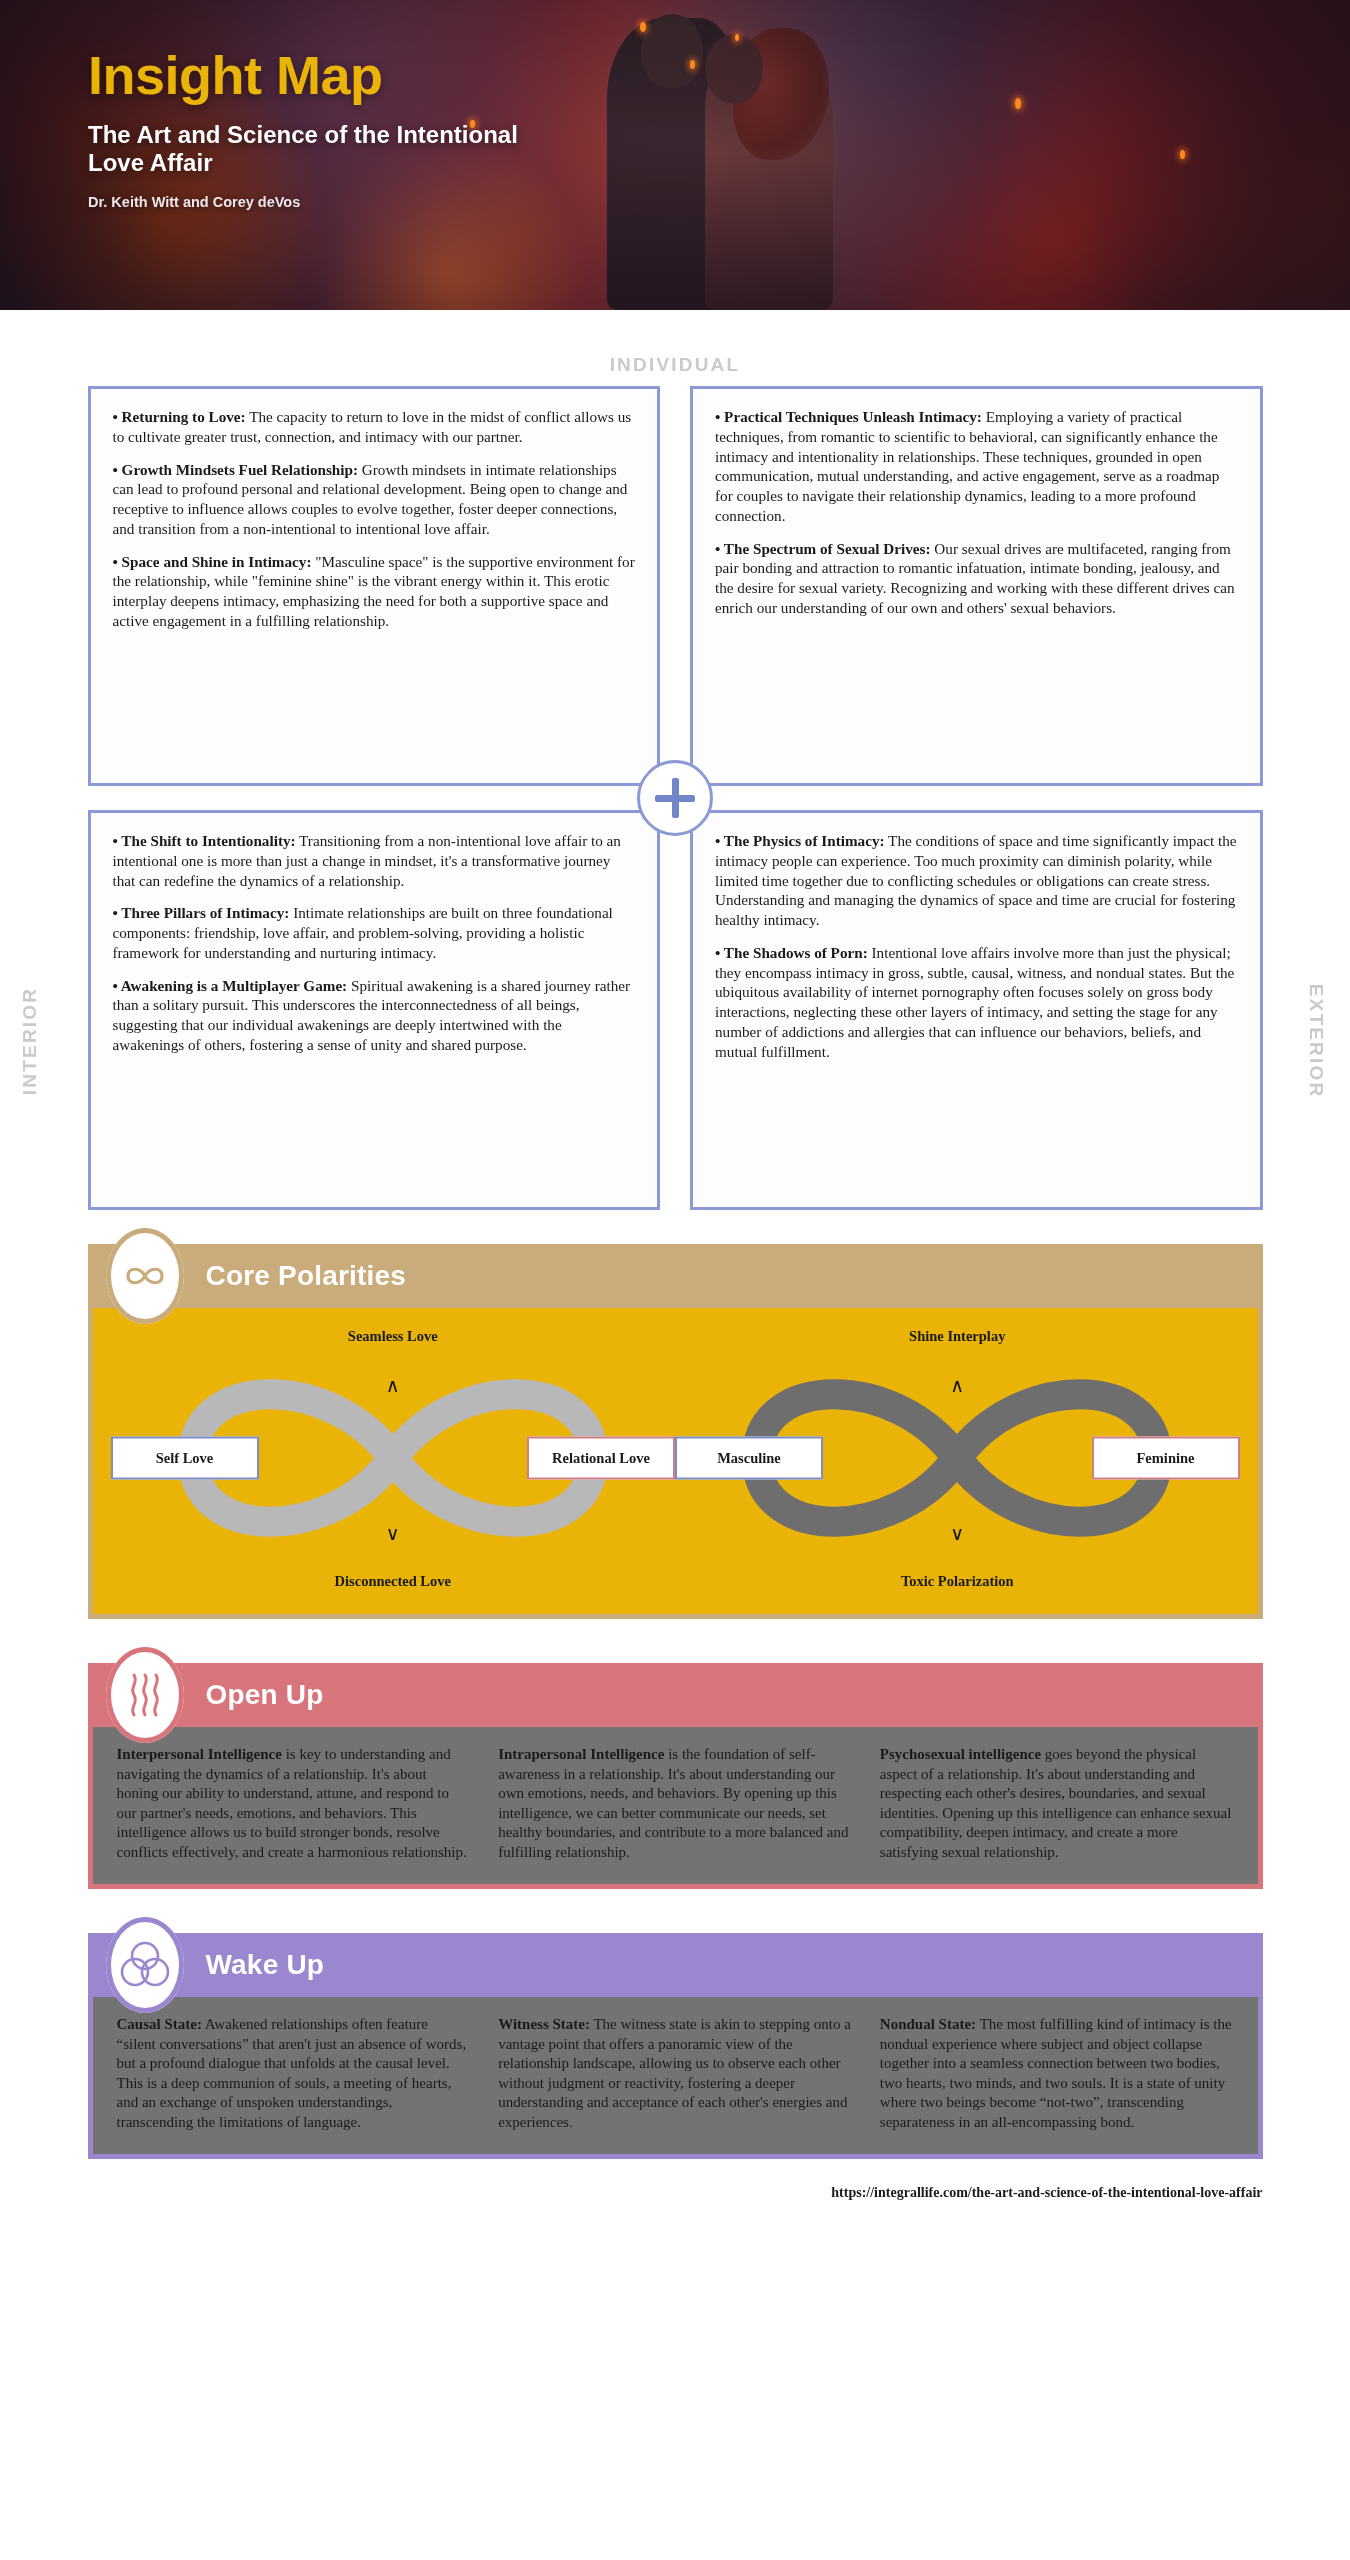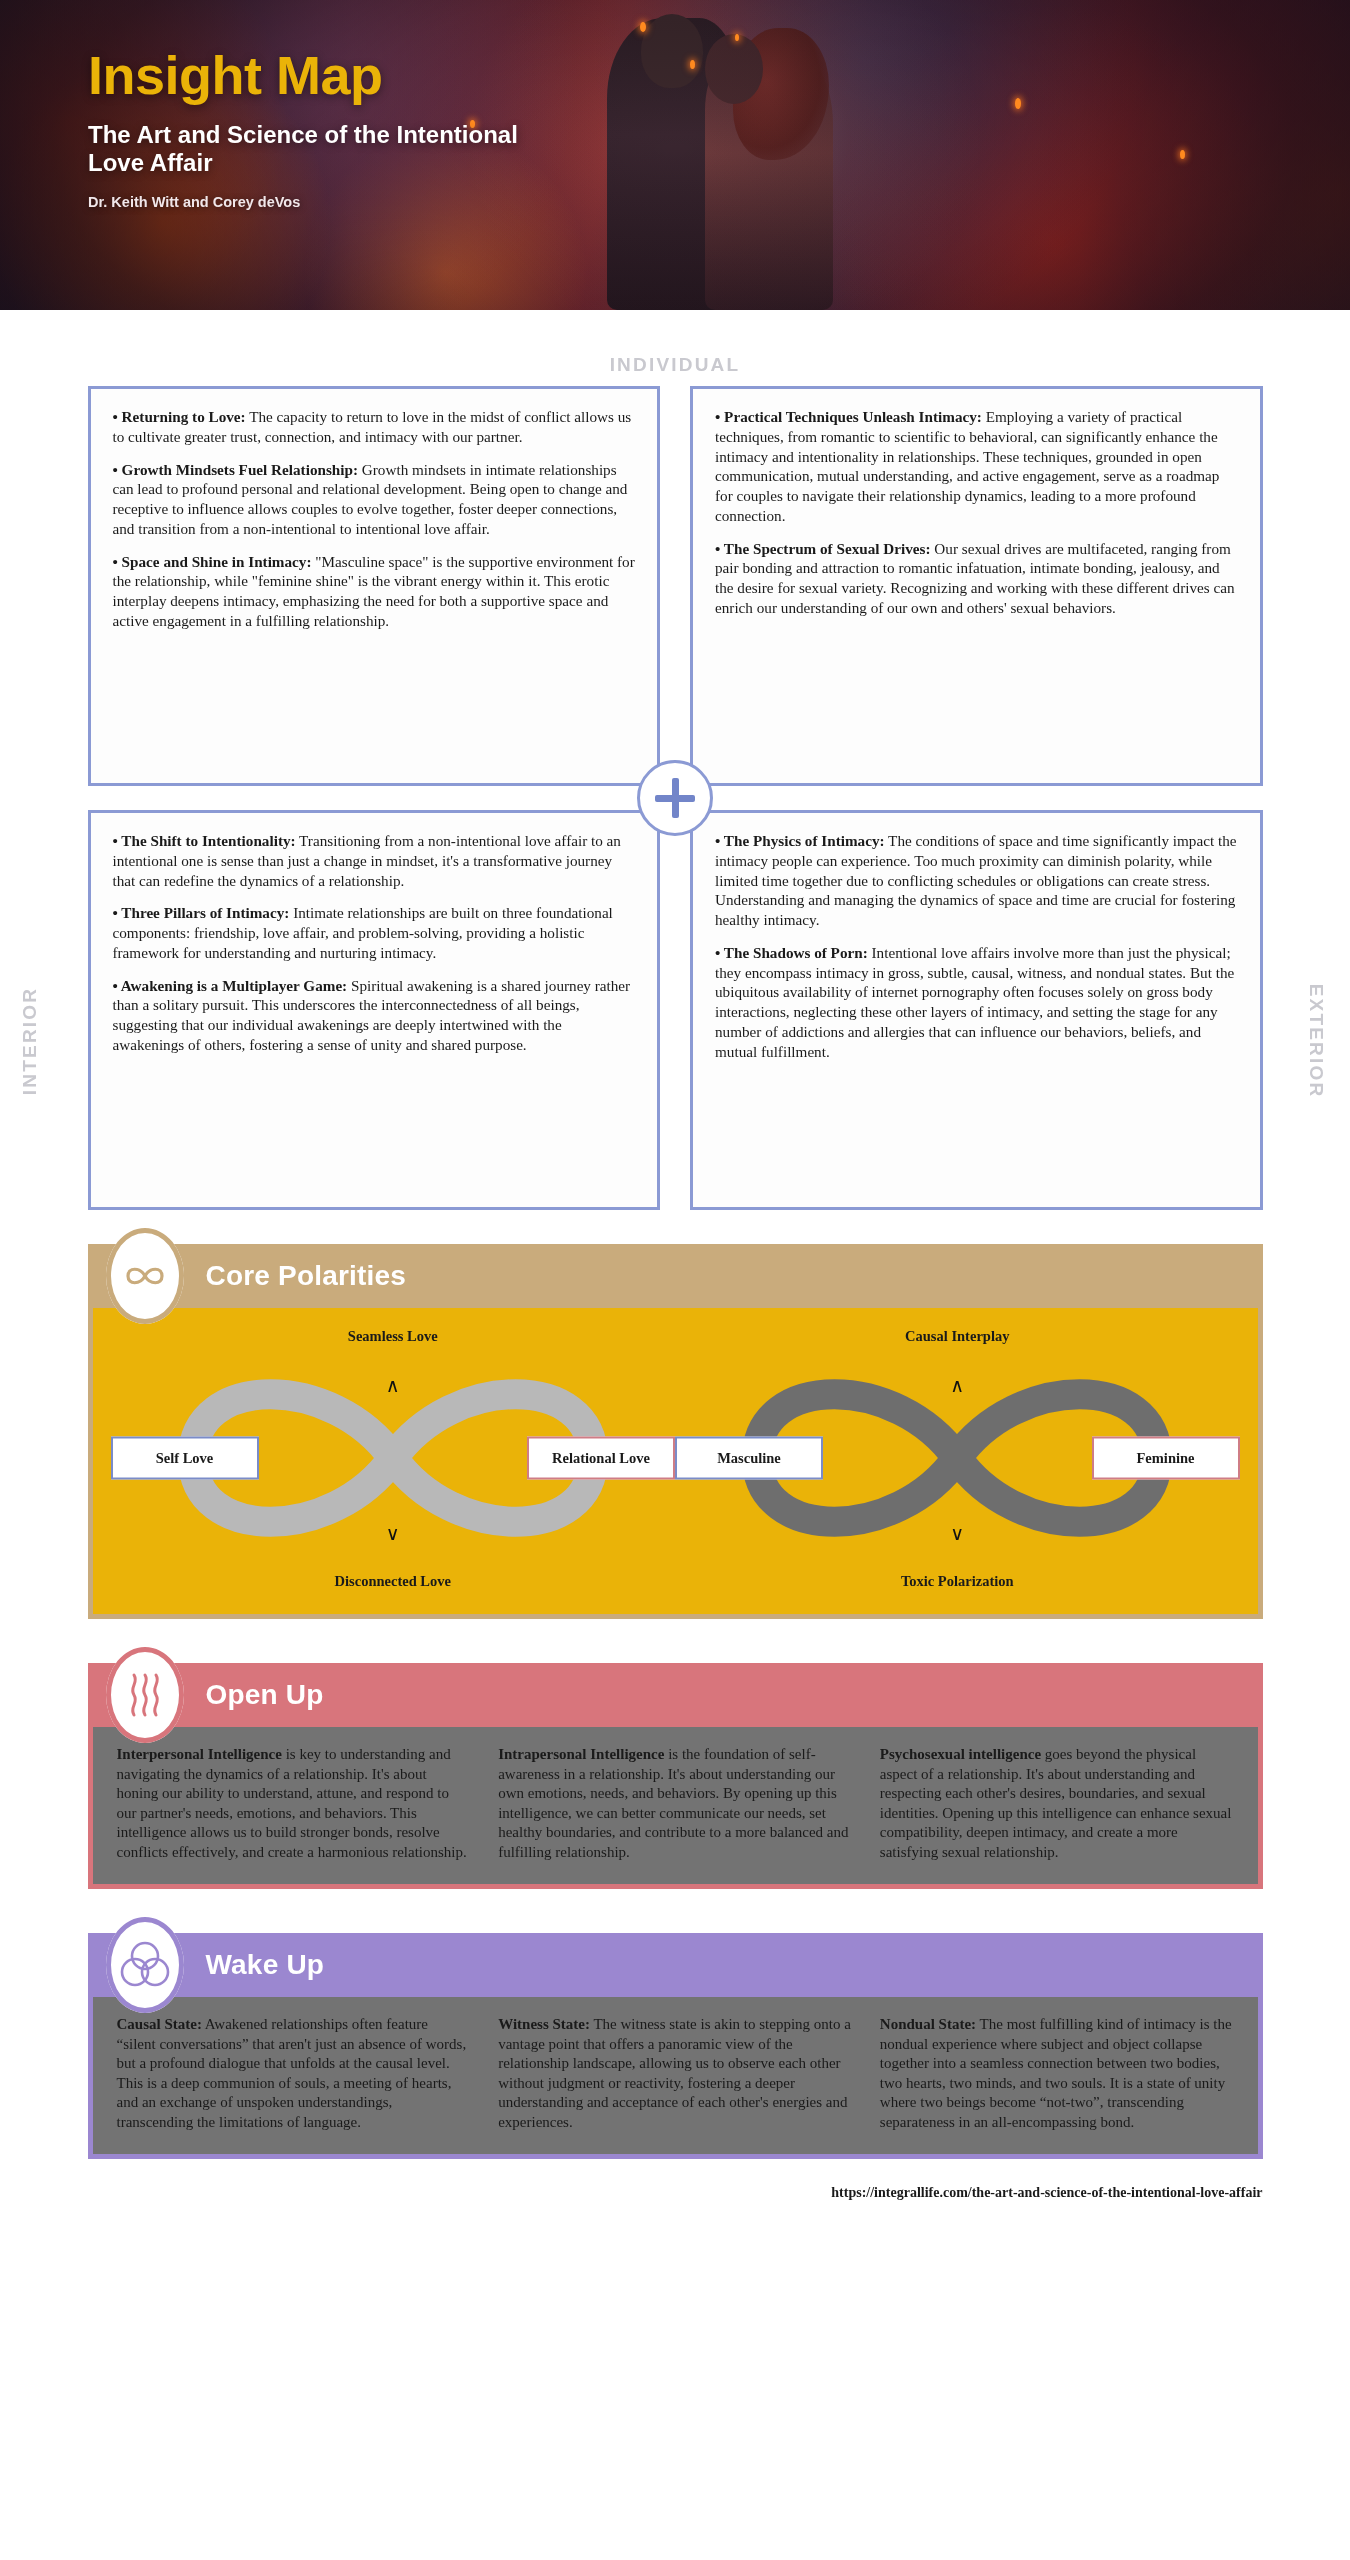--- a/index.html
+++ b/index.html
@@ -353,21 +353,21 @@
     <div class="quad" id="q0">
         <p><b>• Returning to Love:</b><span> The capacity to return to love in the midst of conflict allows us to cultivate greater trust, connection, and intimacy with our partner.</span></p>
         <p><b>• Growth Mindsets Fuel Relationship:</b><span> Growth mindsets in intimate relationships can lead to profound personal and relational development. Being open to change and receptive to influence allows couples to evolve together, foster deeper connections, and transition from a non-intentional to intentional love affair.</span></p>
         <p><b>• Space and Shine in Intimacy:</b><span> "Masculine space" is the supportive environment for the relationship, while "feminine shine" is the vibrant energy within it. This erotic interplay deepens intimacy, emphasizing the need for both a supportive space and active engagement in a fulfilling relationship.</span></p>
       </div>
     <div class="quad" id="q1">
         <p><b>• Practical Techniques Unleash Intimacy:</b><span> Employing a variety of practical techniques, from romantic to scientific to behavioral, can significantly enhance the intimacy and intentionality in relationships. These techniques, grounded in open communication, mutual understanding, and active engagement, serve as a roadmap for couples to navigate their relationship dynamics, leading to a more profound connection.</span></p>
         <p><b>• The Spectrum of Sexual Drives:</b><span> Our sexual drives are multifaceted, ranging from pair bonding and attraction to romantic infatuation, intimate bonding, jealousy, and the desire for sexual variety. Recognizing and working with these different drives can enrich our understanding of our own and others' sexual behaviors.</span></p>
       </div>
     <div class="quad" id="q2">
-        <p><b>• The Shift to Intentionality:</b><span> Transitioning from a non-intentional love affair to an intentional one is sense than just a change in mindset, it's a transformative journey that can redefine the dynamics of a relationship.</span></p>
+        <p><b>• The Shift to Intentionality:</b><span> Transitioning from a non-intentional love affair to an intentional one is more than just a change in mindset, it's a transformative journey that can redefine the dynamics of a relationship.</span></p>
         <p><b>• Three Pillars of Intimacy:</b><span> Intimate relationships are built on three foundational components: friendship, love affair, and problem-solving, providing a holistic framework for understanding and nurturing intimacy.</span></p>
         <p><b>• Awakening is a Multiplayer Game:</b><span> Spiritual awakening is a shared journey rather than a solitary pursuit. This underscores the interconnectedness of all beings, suggesting that our individual awakenings are deeply intertwined with the awakenings of others, fostering a sense of unity and shared purpose.</span></p>
       </div>
     <div class="quad" id="q3">
         <p><b>• The Physics of Intimacy:</b><span> The conditions of space and time significantly impact the intimacy people can experience. Too much proximity can diminish polarity, while limited time together due to conflicting schedules or obligations can create stress. Understanding and managing the dynamics of space and time are crucial for fostering healthy intimacy.</span></p>
         <p><b>• The Shadows of Porn:</b><span> Intentional love affairs involve more than just the physical; they encompass intimacy in gross, subtle, causal, witness, and nondual states. But the ubiquitous availability of internet pornography often focuses solely on gross body interactions, neglecting these other layers of intimacy, and setting the stage for any number of addictions and allergies that can influence our behaviors, beliefs, and mutual fulfillment.</span></p>
       </div>
     <div class="plus-badge" style="top: 412px;"></div>
   </div>
 
@@ -393,21 +393,21 @@
         <svg class="pol-svg" width="520" height="190" viewBox="0 0 520 190" aria-hidden="true">
           <path d="M260 95 C 200 10, 60 10, 60 95 C 60 180, 200 180, 260 95 C 320 10, 460 10, 460 95 C 460 180, 320 180, 260 95 Z" fill="none" stroke="#b8b8b8" stroke-width="30" stroke-linecap="round"></path>
         </svg>
         <div class="pol-caret pol-caret-dn">∨</div>
         <div class="pol-bot">Disconnected Love</div>
         <div class="pol-box left">Self Love</div>
         <div class="pol-box right">Relational Love</div>
       </div>
 
       <div class="polarity">
-        <div class="pol-top">Causal Interplay</div>
+        <div class="pol-top">Shine Interplay</div>
         <div class="pol-caret pol-caret-up">∧</div>
         <svg class="pol-svg" width="520" height="190" viewBox="0 0 520 190" aria-hidden="true">
           <path d="M260 95 C 200 10, 60 10, 60 95 C 60 180, 200 180, 260 95 C 320 10, 460 10, 460 95 C 460 180, 320 180, 260 95 Z" fill="none" stroke="#6e6e6e" stroke-width="30" stroke-linecap="round"></path>
         </svg>
         <div class="pol-caret pol-caret-dn">∨</div>
         <div class="pol-bot">Toxic Polarization</div>
         <div class="pol-box left">Masculine</div>
         <div class="pol-box right">Feminine</div>
       </div>
 

